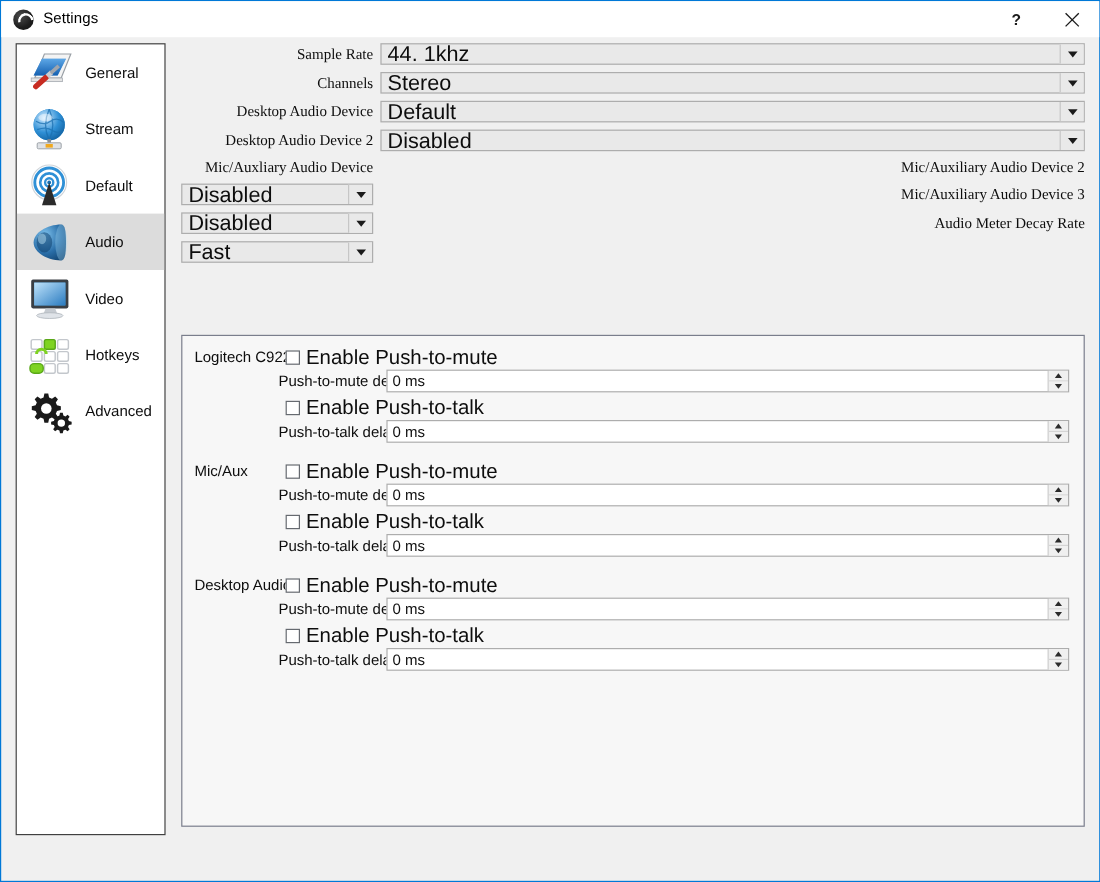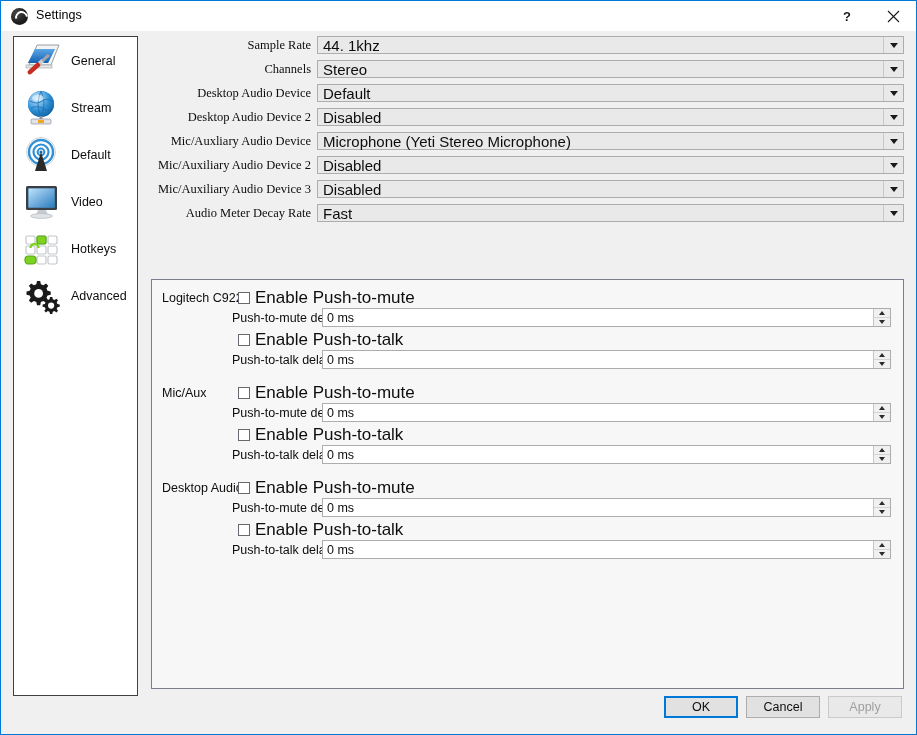--- a/index.html
+++ b/index.html
@@ -157,21 +157,21 @@
     height: 18px;
     background: #e9e9e9;
     border: 1px solid #adadad;
     box-sizing: border-box;
     display: flex;
     align-items: center;
     cursor: default;
   }
   .combo-text {
     padding-left: 5px;
-    font-size: 15px;
+    font-size: 18px;
     color: #0d0d0d;
     white-space: nowrap;
     overflow: hidden;
   }
   .combo-arrow {
     position: absolute;
     right: 0; top: 0;
     width: 19px;
     height: 100%;
     display: flex;
@@ -414,20 +414,38 @@
             <circle cx="20" cy="17" r="12" fill="none" stroke="#2f90d6" stroke-width="2.4"></circle>
             <circle cx="20" cy="17" r="7.5" fill="none" stroke="#2f90d6" stroke-width="2.2"></circle>
             <circle cx="20" cy="17" r="3.4" fill="none" stroke="#2f90d6" stroke-width="2"></circle>
             <circle cx="20" cy="17" r="1.6" fill="#1a6fb0"></circle>
             <path d="M20 17 L14 36 L26 36 Z" fill="#2b2b2b"></path>
           </svg>
         </span>
         <span class="nav-label">Default</span>
       </div>
 
+      <div class="nav-item selected">
+        <span class="nav-icon">
+          <svg width="42" height="40" viewBox="0 0 42 40">
+            <defs>
+                <radialGradient id="spk" cx="0.35" cy="0.3" r="0.9">
+              <stop offset="0%" stop-color="#7fc3ee"></stop>
+                  <stop offset="55%" stop-color="#2a6ea8"></stop>
+                  <stop offset="100%" stop-color="#0d3b66"></stop>
+            </radialGradient>
+              </defs>
+            <path d="M30 5 C18 5 7 12 7 20 C7 28 18 35 30 35 C33 35 34 30 34 20 C34 10 33 5 30 5 Z" fill="url(#spk)"></path>
+            <ellipse cx="30" cy="20" rx="5" ry="15" fill="#9fd4f2" opacity=".35"></ellipse>
+            <ellipse cx="16" cy="20" rx="6.5" ry="8.5" fill="#0e3f6d" opacity=".55"></ellipse>
+            <ellipse cx="14" cy="17" rx="3.5" ry="4.5" fill="#bfe4f7" opacity=".45"></ellipse>
+          </svg>
+        </span>
+        <span class="nav-label">Audio</span>
+      </div>
 
       <div class="nav-item">
         <span class="nav-icon">
           <svg width="42" height="40" viewBox="0 0 42 40">
             <rect x="5" y="4" width="31" height="24" rx="1.5" fill="#3a3f45"></rect>
             <rect x="7.5" y="6.5" width="26" height="19" fill="#4aa3e0"></rect>
             <rect x="7.5" y="6.5" width="26" height="19" fill="url(#scr)"></rect>
             <defs>
                 <linearGradient id="scr" x1="0" y1="0" x2="1" y2="1">
               <stop offset="0%" stop-color="#bfe3fb"></stop>
@@ -508,26 +526,20 @@
 
         <div class="flabel">Desktop Audio Device 2</div>
         <div class="combo">
           <span class="combo-text">Disabled</span>
           <span class="combo-arrow">
               <i></i>
             </span>
         </div>
 
         <div class="flabel">Mic/Auxliary Audio Device</div>
-        <div class="combo">
-          <span class="combo-text">Microphone (Yeti Stereo Microphone)</span>
-          <span class="combo-arrow">
-              <i></i>
-            </span>
-        </div>
 
         <div class="flabel">Mic/Auxiliary Audio Device 2</div>
         <div class="combo">
           <span class="combo-text">Disabled</span>
           <span class="combo-arrow">
               <i></i>
             </span>
         </div>
 
         <div class="flabel">Mic/Auxiliary Audio Device 3</div>
@@ -691,21 +703,14 @@
               </span>
             </div>
           </div>
 
         </div>
       </div>
 
     </div>
   </div>
 
-  <div class="footer">
-    <div class="btn-row">
-      <button class="btn primary">OK</button>
-      <button class="btn">Cancel</button>
-      <button class="btn disabled">Apply</button>
-    </div>
-  </div>
 
 </div>
 
 </body></html>

